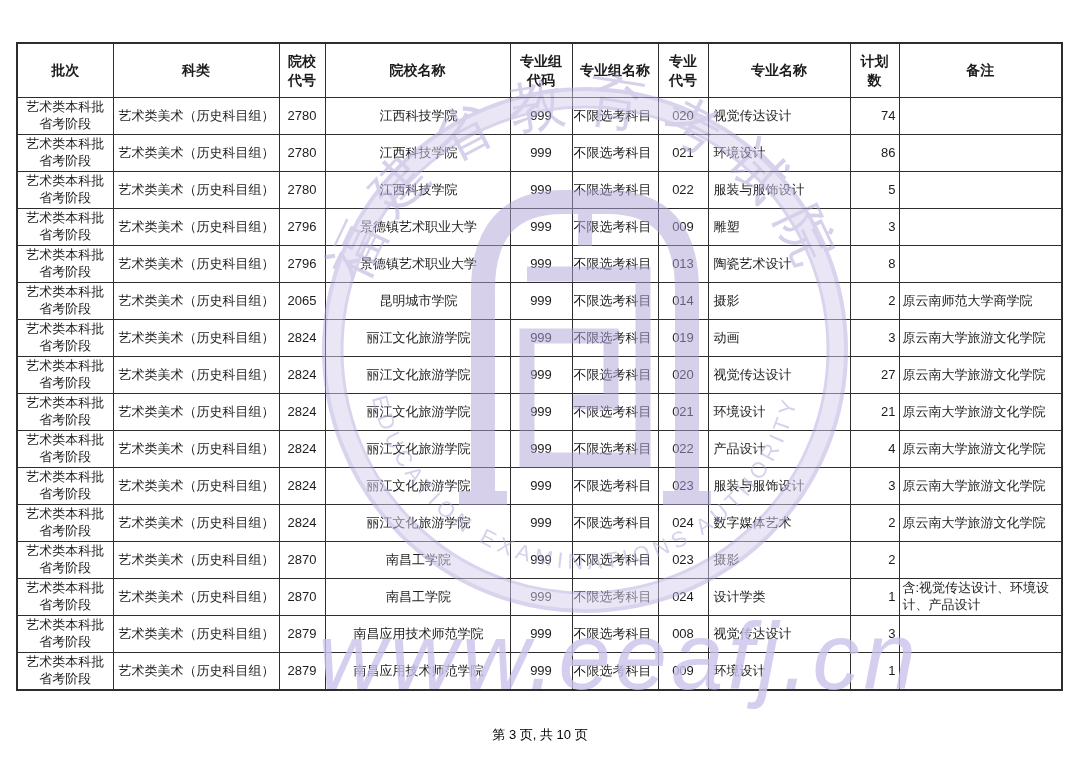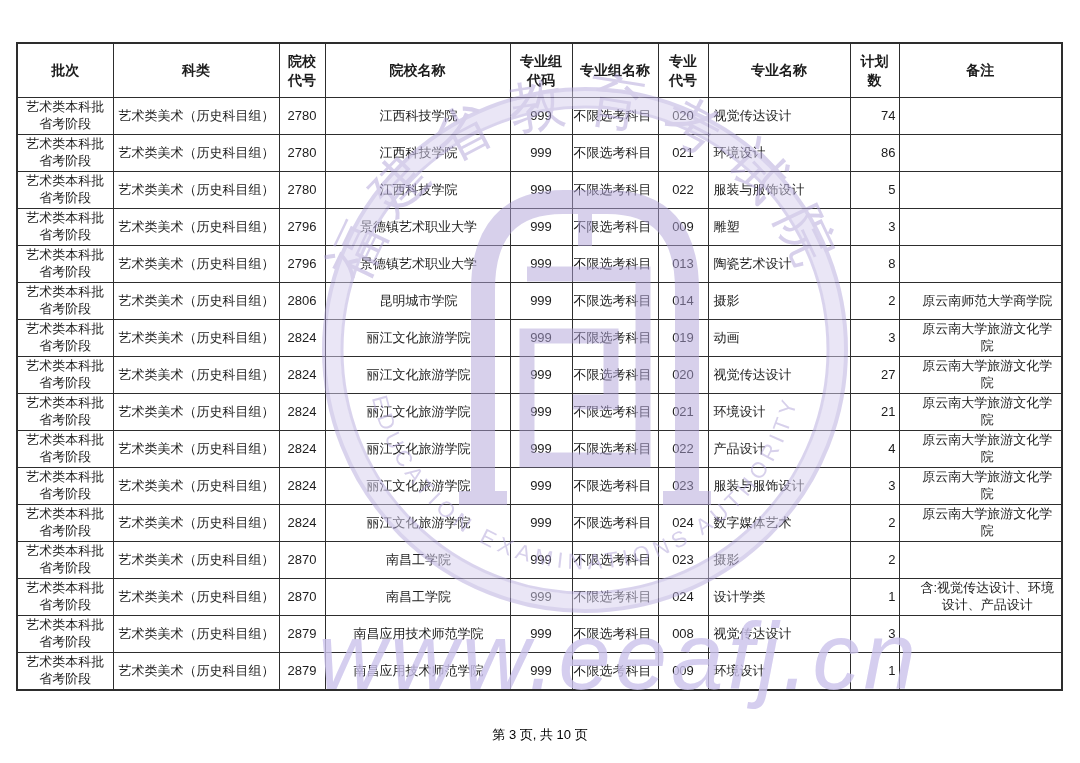--- a/index.html
+++ b/index.html
@@ -32,21 +32,21 @@
   
   td:nth-child(1){text-align:center;font-family:Liberation Serif, serif;}
   td:nth-child(2){text-align:left;padding-left:5px;}
   td:nth-child(3){text-align:center;}
   td:nth-child(4){text-align:center;padding-left:5px;}
   td:nth-child(5){text-align:center;margin-left:16px;}
   td:nth-child(6){text-align:left;padding-left:1px;}
   td:nth-child(7){text-align:center;}
   td:nth-child(8){text-align:left;padding-left:5px;}
   td:nth-child(9){text-align:right;padding-right:3px;}
-  td:nth-child(10){text-align:center;padding-left:17px;}
+  td:nth-child(10){text-align:left;padding-left:3px;}
 
   
   .footer{
     position:absolute;top:726px;left:0;width:1080px;
     text-align:center;font-size:13px;color:#000000;z-index:1;
   }
 
   
   .seal{
     position:absolute;left:305px;top:70px;width:560px;height:560px;
@@ -158,21 +158,21 @@
           <td>不限选考科目</td>
           <td>013</td>
           <td>陶瓷艺术设计</td>
           <td>8</td>
           <td></td>
         </tr>
         <tr>
           <td>艺术类本科批
 省考阶段</td>
           <td>艺术类美术（历史科目组）</td>
-          <td>2806</td>
+          <td>2065</td>
           <td>昆明城市学院</td>
           <td>999</td>
           <td>不限选考科目</td>
           <td>014</td>
           <td>摄影</td>
           <td>2</td>
           <td>原云南师范大学商学院</td>
         </tr>
         <tr>
           <td>艺术类本科批

